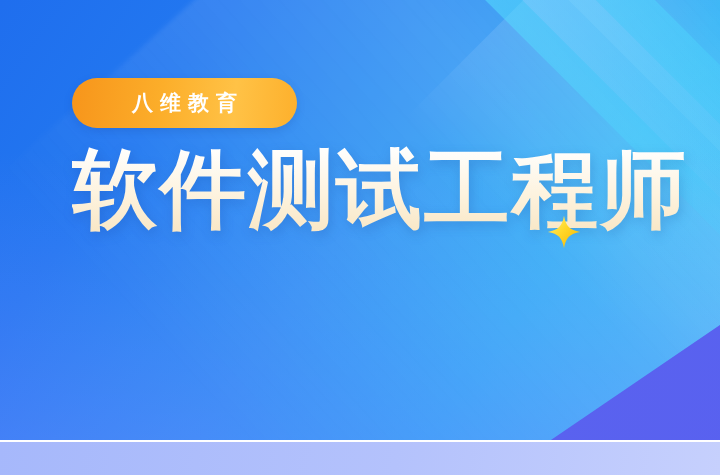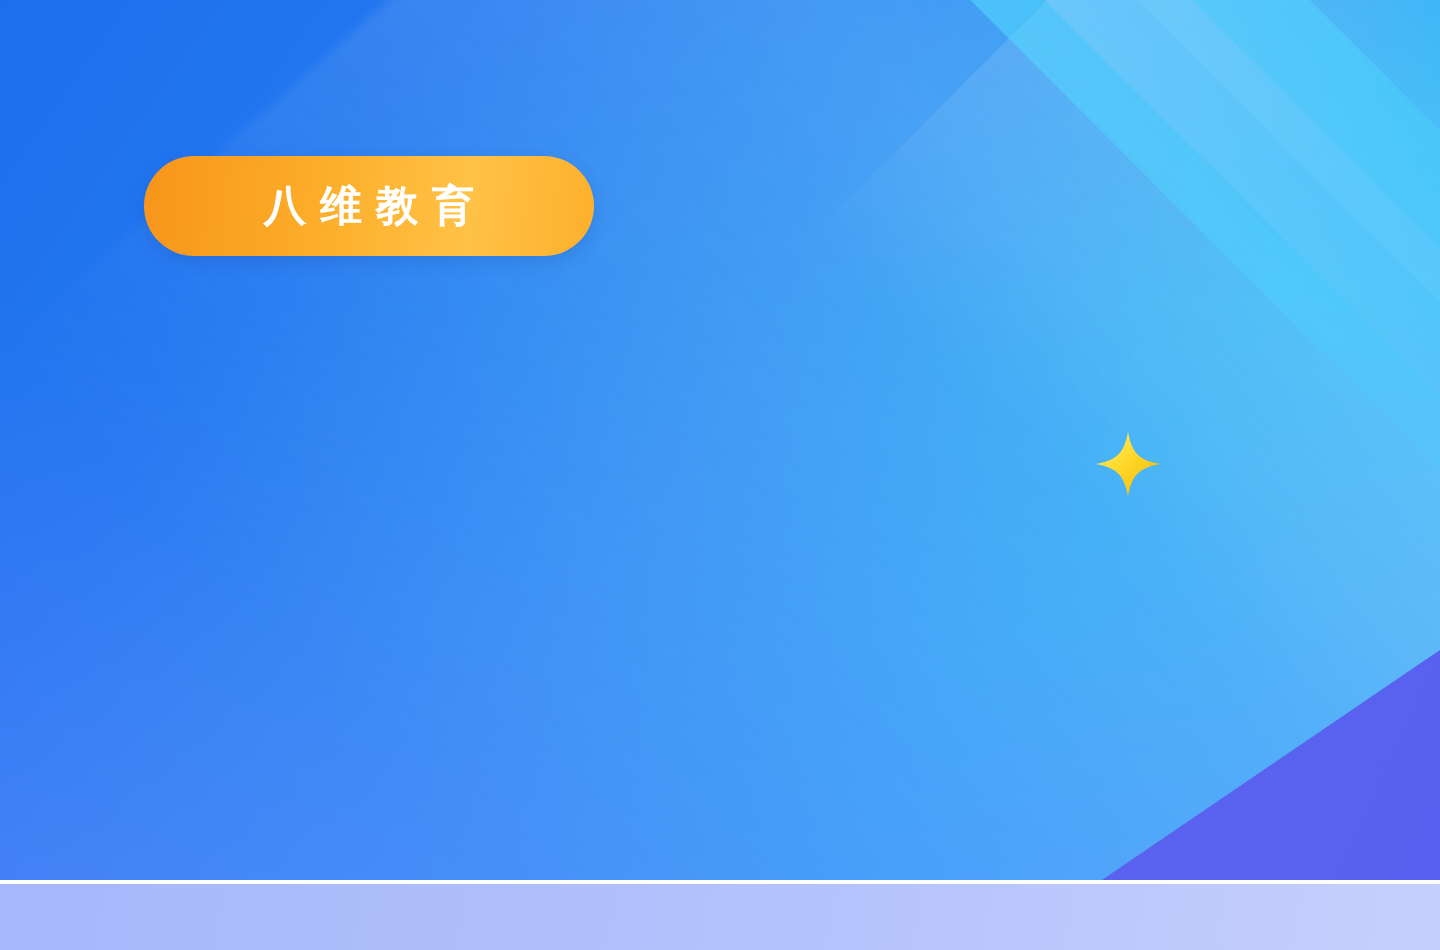--- a/index.html
+++ b/index.html
@@ -229,20 +229,21 @@
     <div class="footer-strip"></div>
   </div>
 
   <div class="content">
 
     <div class="badge">
       <span class="badge-text">八维教育</span>
     </div>
 
     <div class="headline">
+      <div class="headline-line">软件测试工程师</div>
     </div>
 
   </div>
 
   <svg class="sparkle" viewBox="0 0 40 40">
     <defs>
       <linearGradient id="sparkGrad" x1="0" y1="0" x2="1" y2="1">
         <stop offset="0%" stop-color="#fff27a"></stop>
         <stop offset="45%" stop-color="#ffd82b"></stop>
         <stop offset="100%" stop-color="#f5b400"></stop>

